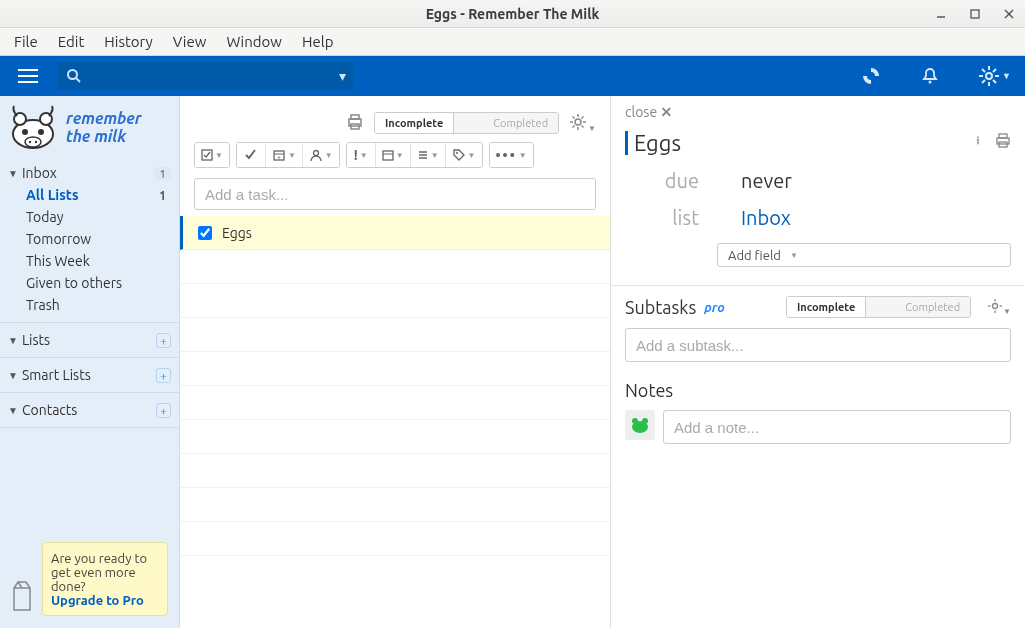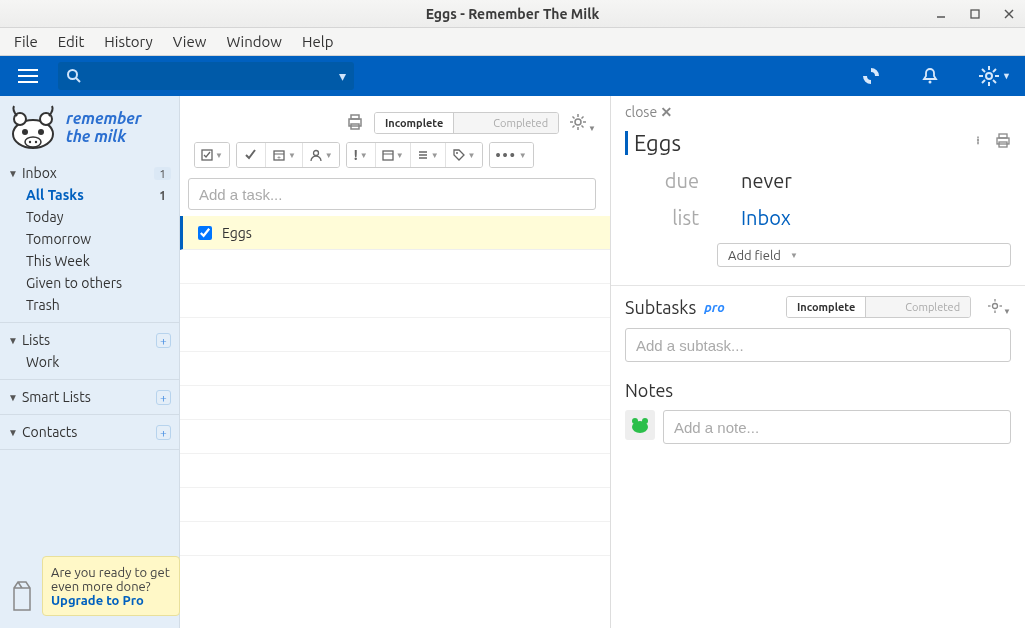--- a/index.html
+++ b/index.html
@@ -34,42 +34,42 @@
   .logo { display:flex; align-items:center; gap:8px; padding: 8px 6px 10px 8px; }
   .logo-text { color:#2b6fd0; font-weight:bold; font-size:16px; line-height:1.1; font-style: italic; }
   .side-section-header { display:flex; align-items:center; padding: 3px 8px; font-size:14px; color:#333; cursor:pointer; }
   .side-section-header .tri { margin-right:4px; font-size:10px; color:#555; }
   .side-section-header .count { margin-left:auto; background:#dbe8f5; border-radius:3px; font-size:12px; padding:0 5px; color:#555; }
   .side-section-header .add { margin-left:auto; color:#4a90e2; border:1px solid #b7d3ed; border-radius:3px; width:15px; height:15px; display:flex; align-items:center; justify-content:center; font-size:12px; }
   .side-item { padding: 3px 8px 3px 26px; font-size:14px; color:#333; cursor:pointer; display:flex; align-items:center; }
   .side-item.selected { color:#0060bf; font-weight:bold; }
   .side-item .count { margin-left:auto; font-size:12px; color:#555; padding:0 5px; }
   .side-sep { height:1px; background:#d2dce6; margin:6px 0; }
-  .upgrade-box { position:absolute; bottom:12px; left:42px; width:138px; background:#fff8c7; border:1px solid #e9e09b; border-radius:4px; padding:8px; font-size:13px; color:#444; }
+  .upgrade-box { position:absolute; bottom:12px; left:42px; width:126px; background:#fff8c7; border:1px solid #e9e09b; border-radius:4px; padding:8px; font-size:13px; color:#444; }
   .upgrade-box .link { color:#0060bf; font-weight:bold; cursor:pointer; }
   .milk-icon { position:absolute; bottom:14px; left:8px; }
 
   
   .listpane { flex:1; background:#fff; border-right: 1px solid #ddd; display:flex; flex-direction:column; padding:0; }
   .list-header { display:flex; align-items:center; padding: 16px 14px 8px 14px; gap:10px; }
   .list-header .flex { flex:1; }
   .list-header .prn { color:#888; }
   .tab-group { display:flex; border:1px solid #ccc; border-radius:3px; overflow:hidden; }
   .tab-btn { padding:4px 10px; font-size:11px; background:#f5f5f5; color:#aaa; cursor:pointer; }
   .tab-btn.active { background:#fff; color:#333; font-weight:bold; }
   .tab-btn + .tab-btn { border-left:1px solid #ccc;padding-left:39px; }
   .gear { color:#888; }
 
   .toolbar-row { display:flex; gap:6px; padding:0 14px 10px 14px; flex-wrap:wrap; }
   .tb-group { display:flex; border:1px solid #ccc; border-radius:3px; overflow:hidden; background:#fff; }
   .tb-btn { height:24px; min-width:28px; padding:0 6px; display:flex; align-items:center; justify-content:center; color:#666; background:#fff; cursor:pointer; }
   .tb-btn + .tb-btn { border-left:1px solid #e2e2e2; }
   .tb-btn .chev-sm { font-size:8px; margin-left:2px; color:#999; }
 
-  .add-task-input { margin: 0 14px 6px 0; padding-left: 8px; }
+  .add-task-input { margin: 0 14px 6px 14px; }
   .add-task-input input { width:100%; height:32px; border:1px solid #ccc; border-radius:3px; padding:0 10px; font-size:15px; color:#333; }
   .add-task-input input::placeholder { color:#aaa; }
 
   .task-rows { flex:1; overflow:auto; }
   .task-row { height:34px; border-bottom:1px solid #eee; display:flex; align-items:center; padding:0 14px 0 18px; }
   .task-row.selected { background:#fffcd8; position:relative; border-left:3px solid #0060bf; padding-left:15px; }
   .task-row input[type=checkbox] { width:14px; height:14px; margin-right:10px; }
   .task-row.blank { border-bottom:1px solid #f1f1f1; }
 
   
@@ -198,21 +198,21 @@
           <div>the milk</div>
         </div>
     </div>
 
     <div class="side-section-header">
       <span class="tri">▼</span>
       <span>Inbox</span>
       <span class="count">1</span>
     </div>
     <div class="side-item selected">
-      <span>All Tasks</span>
+      <span>All Lists</span>
       <span class="count">1</span>
     </div>
     <div class="side-item">
         <span>Today</span>
       </div>
     <div class="side-item">
         <span>Tomorrow</span>
       </div>
     <div class="side-item">
         <span>This Week</span>
@@ -223,23 +223,20 @@
     <div class="side-item">
         <span>Trash</span>
       </div>
 
     <div class="side-sep"></div>
     <div class="side-section-header">
       <span class="tri">▼</span>
       <span>Lists</span>
       <span class="add">+</span>
     </div>
-    <div class="side-item">
-        <span>Work</span>
-      </div>
 
     <div class="side-sep"></div>
     <div class="side-section-header">
       <span class="tri">▼</span>
       <span>Smart Lists</span>
       <span class="add">+</span>
     </div>
 
     <div class="side-sep"></div>
     <div class="side-section-header">

